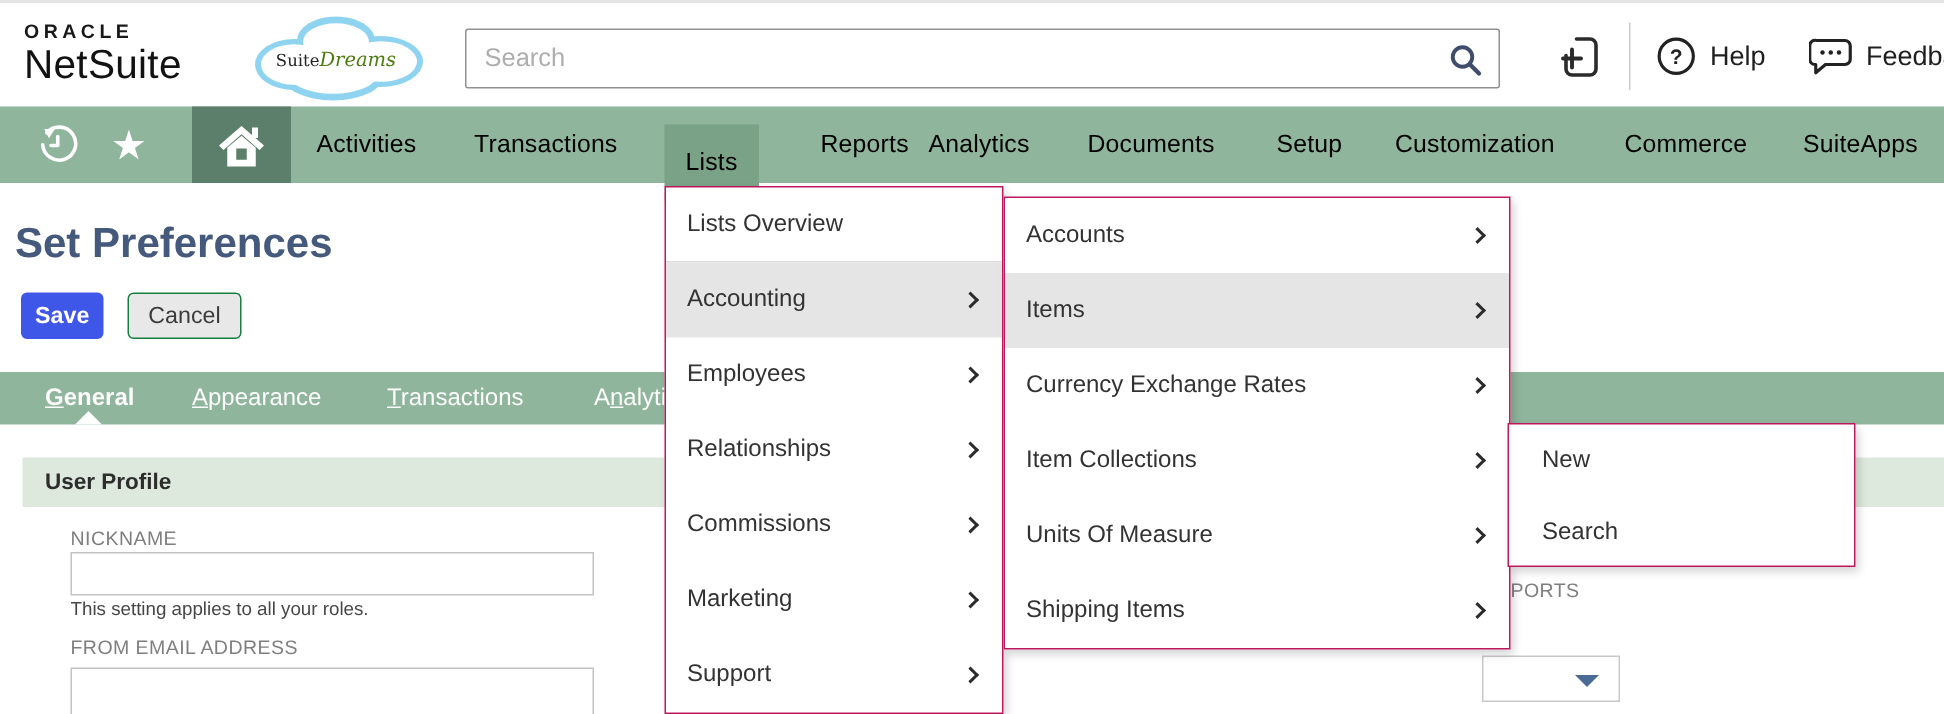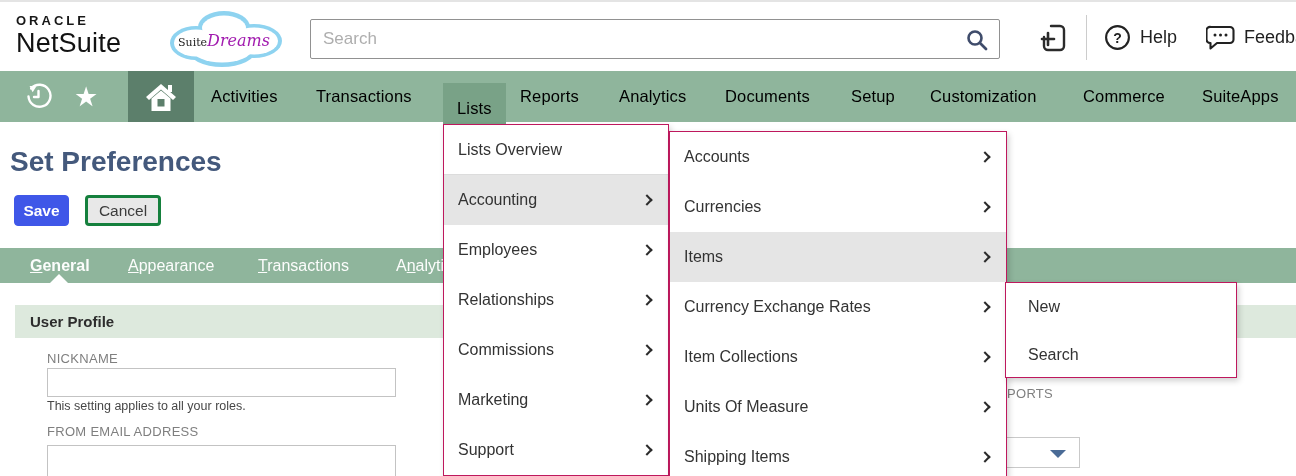--- a/index.html
+++ b/index.html
@@ -10,21 +10,21 @@
   }
   
   .topbar { position:absolute; left:0; top:0; width:1296px; height:71px; background:#fff;
             border-top:2px solid #e4e4e4; }
   .brand { position:absolute; left:16px; top:11px; cursor:pointer; }
   .brand .oracle { font-size:13px; font-weight:bold; letter-spacing:3px; color:#181818; }
   .brand .netsuite { font-size:27px; font-weight:500; color:#121212; line-height:30px; letter-spacing:.2px; }
   .cloudlogo { position:absolute; left:158px; top:3px; width:132px; height:66px; }
   .cloudlogo .ctext { position:absolute; left:0; top:26px; width:132px; text-align:center; }
   .cloudlogo .ctext .suite { font-family:"DejaVu Serif", serif; font-size:11px; color:#222; }
-  .cloudlogo .ctext .dreams { font-family:"DejaVu Serif", serif; font-style:italic; font-size:16px; color:#a21caf; }
+  .cloudlogo .ctext .dreams { font-family:"DejaVu Serif", serif; font-style:italic; font-size:13px; color:#4d7c0f; }
   .searchbox { position:absolute; left:310px; top:17px; width:690px; height:40px;
                border:1px solid #919191; border-radius:2px; background:#fff; }
   .searchbox input { position:absolute; left:0; top:0; width:100%; height:100%; border:0; outline:none;
                padding:0 44px 0 12px; font-size:17px; font-family:"Liberation Sans", sans-serif; color:#333; background:transparent;}
   .searchbox input::placeholder { color:#aeaeae; }
   .search-ico { position:absolute; right:10px; top:8px; }
   .newrec { position:absolute; left:1038px; top:20px; width:32px; height:32px; cursor:pointer; }
   .tb-divider { position:absolute; left:1086px; top:13px; width:1px; height:45px; background:#ccc; }
   .tb-link { position:absolute; top:0; height:71px; display:flex; align-items:center; gap:9px; cursor:pointer; }
   .tb-link .lbl { font-size:18px; color:#1f1f1f; }
@@ -32,28 +32,28 @@
   .feedback-link { left:1206px; }
   
   .navbar { position:absolute; left:0; top:71px; width:1296px; height:51px; background:#8fb59c; }
   .nav-ico { position:absolute; top:0; height:51px; display:flex; align-items:center; justify-content:center; cursor:pointer; }
   .ico-history { left:22px; width:32px; }
   .ico-star { left:68px; width:36px; color:#fff; font-size:27px; }
   .ico-home { left:128px; width:66px; background:#5c7f6b; }
   .nav-item { position:absolute; top:0; height:51px; line-height:51px; padding:0 14px;
               color:#000000; font-size:16.5px; letter-spacing:.15px; cursor:pointer; }
   .nav-item.i0{left:197px;} .nav-item.i1{left:302px;} .nav-item.i2{left:443px; background:#79a287;margin-top:12px;}
-  .nav-item.i3{left:480px;padding-left:40px;} .nav-item.i4{left:605px;} .nav-item.i5{left:711px;}
+  .nav-item.i3{left:507px;padding-left:40px;} .nav-item.i4{left:605px;} .nav-item.i5{left:711px;}
   .nav-item.i6{left:837px;} .nav-item.i7{left:916px;} .nav-item.i8{left:1069px;text-align:right;} .nav-item.i9{left:1188px;}
   
   .page-title { position:absolute; left:10px; top:146px; font-size:28px; font-weight:bold; color:#44597c; }
   .btn { position:absolute; top:195px; height:31px; border-radius:4px; font-size:15.5px; font-weight:bold;
          font-family:"Liberation Sans", sans-serif; cursor:pointer; }
   .btn-save { left:14px; width:55px; background:#3f57e8; border:1px solid #3f57e8; color:#fff; }
-  .btn-cancel { left:85px; width:76px; background:#e8e8e8; border:3px solid #15803d; color:#3c3c3c; font-weight:normal; }
+  .btn-cancel { left:85px; width:76px; background:#e8e8e8; border:1px solid #15803d; color:#3c3c3c; font-weight:normal; }
   .tabbar { position:absolute; left:0; top:248px; width:1296px; height:35px; background:#8fb59c; }
   .tab { position:absolute; top:0; height:35px; line-height:35px; color:#fcfdfc; font-size:16px; cursor:pointer; }
   .tab .key { text-decoration:underline; }
   .tab.i0 { left:30px; font-weight:bold; }
   .tab.i1 { left:128px; } .tab.i2 { left:258px; } .tab.i3 { left:396px; }
   .tab-notch { position:absolute; left:50px; bottom:0; width:0; height:0;
                border-left:9px solid transparent; border-right:9px solid transparent; border-bottom:9px solid #fff; }
   .section-band { position:absolute; left:15px; top:305px; width:1281px; height:33px; background:#dde9dd; }
   .section-band .stitle { padding-left:15px; line-height:33px; font-size:15px; font-weight:bold; color:#2d2d2d; }
   .fld-label { position:absolute; font-size:13px; color:#7f7f7f; letter-spacing:.3px; }
@@ -242,24 +242,20 @@
       <span class="chev"></span>
     </div>
   </div>
 
 <div class="menu menu-accounting">
 
 <div class="menu-item i0">
       <span>Accounts</span>
       <span class="chev"></span>
     </div>
-    <div class="menu-item i1">
-      <span>Currencies</span>
-      <span class="chev"></span>
-    </div>
     <div class="menu-item i3 hl">
       <span>Items</span>
       <span class="chev"></span>
     </div>
     <div class="menu-item i2">
       <span>Currency Exchange Rates</span>
       <span class="chev"></span>
     </div>
     <div class="menu-item i4">
       <span>Item Collections</span>

